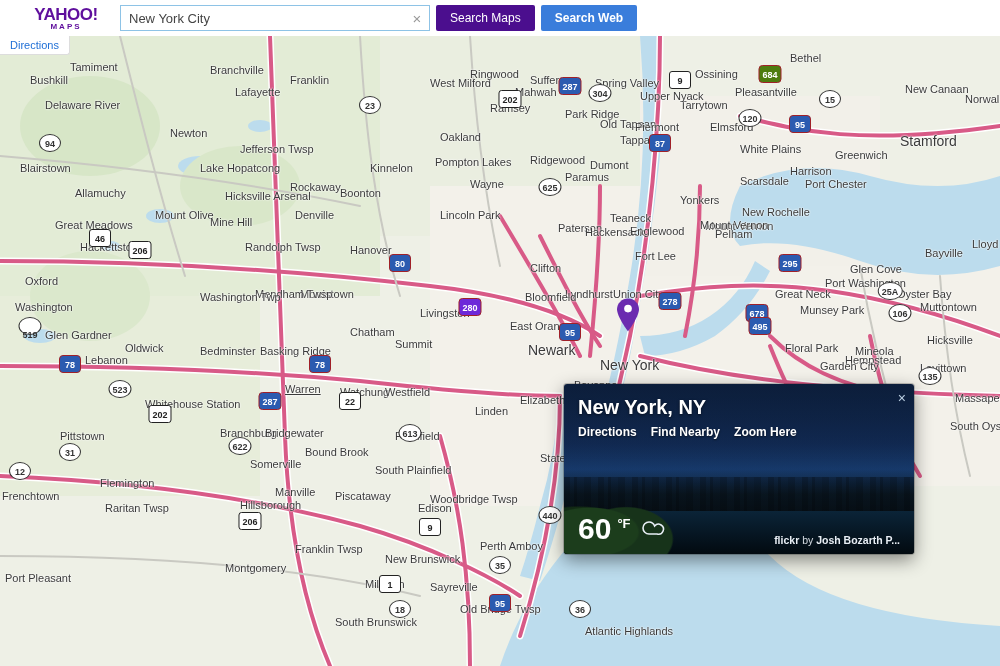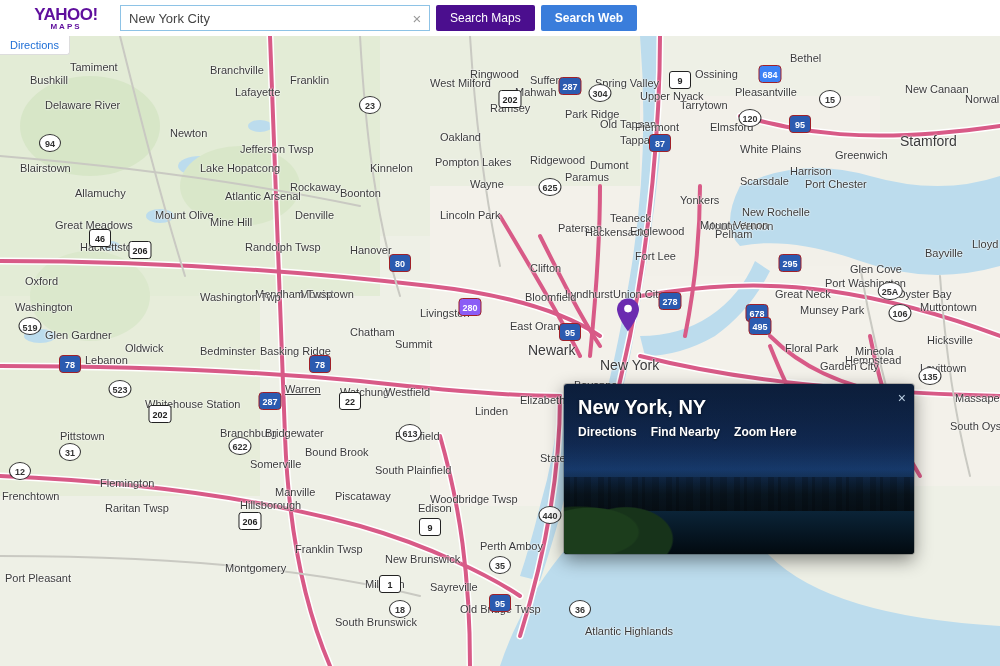--- a/index.html
+++ b/index.html
@@ -283,21 +283,21 @@
     <div class="city-label" style="left: 735px; top: 50.4px;">Pleasantville</div>
     <div class="city-label" style="left: 790px; top: 15.75px;">Bethel</div>
     <div class="city-label" style="left: 695px; top: 31.5px;">Ossining</div>
     <div class="city-label" style="left: 640px; top: 53.55px;">Upper Nyack</div>
     <div class="city-label" style="left: 2px; top: 453.6px;">Frenchtown</div>
     <div class="city-label" style="left: 60px; top: 393.75px;">Pittstown</div>
     <div class="city-label" style="left: 200px; top: 255.15px;">Washington Twp</div>
     <div class="city-label" style="left: 25px; top: 239.4px;">Oxford</div>
     <div class="city-label" style="left: 80px; top: 204.75px;">Hackettstown</div>
     <div class="city-label" style="left: 155px; top: 173.25px;">Mount Olive</div>
-    <div class="city-label" style="left: 225px; top: 154.35px;">Atlantic Arsenal</div>
+    <div class="city-label" style="left: 225px; top: 154.35px;">Hicksville Arsenal</div>
     <div class="city-label" style="left: 75px; top: 151.2px;">Allamuchy</div>
     <div class="city-label" style="left: 55px; top: 182.7px;">Great Meadows</div>
     <div class="city-label" style="left: 20px; top: 126px;">Blairstown</div>
     <div class="city-label" style="left: 45px; top: 63px;">Delaware River</div>
     <div class="city-label" style="left: 30px; top: 37.8px;">Bushkill</div>
     <div class="city-label" style="left: 5px; top: 535.5px;">Port Pleasant</div>
     <div class="city-label" style="left: 700px; top: 182.7px;">Mount Vernon</div>
     <div class="city-label" style="left: 715px; top: 192.15px;">Pelham</div>
     <div class="city-label" style="left: 800px; top: 267.75px;">Munsey Park</div>
     <div class="city-label" style="left: 235px; top: 50.4px;">Lafayette</div>
@@ -307,21 +307,21 @@
     <div class="city-label" style="left: 200px; top: 126px;">Lake Hopatcong</div>
     <div class="city-label" style="left: 210px; top: 179.55px;">Mine Hill</div>
     <div class="city-label" style="left: 45px; top: 292.95px;">Glen Gardner</div>
     <div class="city-label" style="left: 15px; top: 264.6px;">Washington</div>
     <div class="city-label" style="left: 70px; top: 25.2px;">Tamiment</div>
     <div class="city-label" style="left: 920px; top: 264.6px;">Muttontown</div>
     <div style="position: absolute; z-index: 22; transform: translate(-50%, -50%); left: 400px; top: 226.8px;">
       <div style="min-width:22px;height:18px;padding:0 3px;background:#2b5bb0;color:#fff;border:1px solid #a02028;border-radius:4px;font:700 9px/18px Arial;text-align:center;">80</div>
     </div>
     <div style="position: absolute; z-index: 22; transform: translate(-50%, -50%); left: 470px; top: 270.9px;">
-      <div style="min-width:22px;height:18px;padding:0 3px;background:#8b5cf6;color:#fff;border:1px solid #a02028;border-radius:4px;font:700 9px/18px Arial;text-align:center;">280</div>
+      <div style="min-width:22px;height:18px;padding:0 3px;background:#6d28d9;color:#fff;border:1px solid #a02028;border-radius:4px;font:700 9px/18px Arial;text-align:center;">280</div>
     </div>
     <div style="position: absolute; z-index: 22; transform: translate(-50%, -50%); left: 320px; top: 327.6px;">
       <div style="min-width:22px;height:18px;padding:0 3px;background:#2b5bb0;color:#fff;border:1px solid #a02028;border-radius:4px;font:700 9px/18px Arial;text-align:center;">78</div>
     </div>
     <div style="position: absolute; z-index: 22; transform: translate(-50%, -50%); left: 70px; top: 327.6px;">
       <div style="min-width:22px;height:18px;padding:0 3px;background:#2b5bb0;color:#fff;border:1px solid #a02028;border-radius:4px;font:700 9px/18px Arial;text-align:center;">78</div>
     </div>
     <div style="position: absolute; z-index: 22; transform: translate(-50%, -50%); left: 270px; top: 365.4px;">
       <div style="min-width:22px;height:18px;padding:0 3px;background:#2b5bb0;color:#fff;border:1px solid #a02028;border-radius:4px;font:700 9px/18px Arial;text-align:center;">287</div>
     </div>
@@ -340,21 +340,21 @@
     <div style="position: absolute; z-index: 22; transform: translate(-50%, -50%); left: 757px; top: 277.2px;">
       <div style="min-width:22px;height:18px;padding:0 3px;background:#2b5bb0;color:#fff;border:1px solid #a02028;border-radius:4px;font:700 9px/18px Arial;text-align:center;">678</div>
     </div>
     <div style="position: absolute; z-index: 22; transform: translate(-50%, -50%); left: 790px; top: 226.8px;">
       <div style="min-width:22px;height:18px;padding:0 3px;background:#2b5bb0;color:#fff;border:1px solid #a02028;border-radius:4px;font:700 9px/18px Arial;text-align:center;">295</div>
     </div>
     <div style="position: absolute; z-index: 22; transform: translate(-50%, -50%); left: 760px; top: 289.8px;">
       <div style="min-width:22px;height:18px;padding:0 3px;background:#2b5bb0;color:#fff;border:1px solid #a02028;border-radius:4px;font:700 9px/18px Arial;text-align:center;">495</div>
     </div>
     <div style="position: absolute; z-index: 22; transform: translate(-50%, -50%); left: 770px; top: 37.8px;">
-      <div style="min-width:22px;height:18px;padding:0 3px;background:#3b82f6;color:#fff;border:1px solid #a02028;border-radius:4px;font:700 9px/18px Arial;text-align:center;">684</div>
+      <div style="min-width:22px;height:18px;padding:0 3px;background:#4d7c0f;color:#fff;border:1px solid #a02028;border-radius:4px;font:700 9px/18px Arial;text-align:center;">684</div>
     </div>
     <div style="position: absolute; z-index: 22; transform: translate(-50%, -50%); left: 660px; top: 107.1px;">
       <div style="min-width:22px;height:18px;padding:0 3px;background:#2b5bb0;color:#fff;border:1px solid #a02028;border-radius:4px;font:700 9px/18px Arial;text-align:center;">87</div>
     </div>
     <div style="position: absolute; z-index: 22; transform: translate(-50%, -50%); left: 570px; top: 50.4px;">
       <div style="min-width:22px;height:18px;padding:0 3px;background:#2b5bb0;color:#fff;border:1px solid #a02028;border-radius:4px;font:700 9px/18px Arial;text-align:center;">287</div>
     </div>
     <div style="position: absolute; z-index: 22; transform: translate(-50%, -50%); left: 510px; top: 63px;">
       <div style="min-width:22px;height:18px;padding:0 3px;background:#fff;color:#222;border:1px solid #222;border-radius:3px;font:700 9px/18px Arial;text-align:center;">202</div>
     </div>
@@ -379,21 +379,21 @@
     <div style="position: absolute; z-index: 22; transform: translate(-50%, -50%); left: 680px; top: 44.1px;">
       <div style="min-width:22px;height:18px;padding:0 3px;background:#fff;color:#222;border:1px solid #222;border-radius:3px;font:700 9px/18px Arial;text-align:center;">9</div>
     </div>
     <div style="position: absolute; z-index: 22; transform: translate(-50%, -50%); left: 350px; top: 365.4px;">
       <div style="min-width:22px;height:18px;padding:0 3px;background:#fff;color:#222;border:1px solid #222;border-radius:3px;font:700 9px/18px Arial;text-align:center;">22</div>
     </div>
     <div style="position: absolute; z-index: 22; transform: translate(-50%, -50%); left: 50px; top: 107.1px;">
       <div style="min-width:22px;height:18px;padding:0 3px;background:#fff;color:#333;border:1px solid #333;border-radius:50%;font:700 9px/18px Arial;text-align:center;">94</div>
     </div>
     <div style="position: absolute; z-index: 22; transform: translate(-50%, -50%); left: 30px; top: 289.8px;">
-      <div style="min-width:22px;height:18px;padding:1px 3px;background:#fff;color:#333;border:1px solid #333;border-radius:50%;font:700 9px/18px Arial;text-align:center;">519</div>
+      <div style="min-width:22px;height:18px;padding:8px 3px;background:#fff;color:#333;border:1px solid #333;border-radius:50%;font:700 9px/18px Arial;text-align:center;">519</div>
     </div>
     <div style="position: absolute; z-index: 22; transform: translate(-50%, -50%); left: 120px; top: 352.8px;">
       <div style="min-width:22px;height:18px;padding:0 3px;background:#fff;color:#333;border:1px solid #333;border-radius:50%;font:700 9px/18px Arial;text-align:center;">523</div>
     </div>
     <div style="position: absolute; z-index: 22; transform: translate(-50%, -50%); left: 70px; top: 415.8px;">
       <div style="min-width:22px;height:18px;padding:0 3px;background:#fff;color:#333;border:1px solid #333;border-radius:50%;font:700 9px/18px Arial;text-align:center;">31</div>
     </div>
     <div style="position: absolute; z-index: 22; transform: translate(-50%, -50%); left: 20px; top: 434.7px;">
       <div style="min-width:22px;height:18px;padding:0 3px;background:#fff;color:#333;border:1px solid #333;border-radius:50%;font:700 9px/18px Arial;text-align:center;">12</div>
     </div>
@@ -451,15 +451,28 @@
     <div class="card" style="left: 564px; top: 347.76px;">
       <div class="foliage"></div>
       <span class="card-close">×</span>
       <div class="card-inner">
         <div class="card-title">New York, NY</div>
         <div class="card-actions">
           <span>Directions</span>
           <span>Find Nearby</span>
           <span>Zoom Here</span>
         </div>
+        <div class="card-footer">
+          <div class="temp">
+            <span class="temp-val">60</span>
+            <span class="temp-unit">°F</span>
+            <span class="wx-icon">
+              <svg viewBox="0 0 28 20">
+                <path d="M8 16a6 6 0 0 1 0-12 6 6 0 0 1 5.6 4 5 5 0 1 1 2.4 8H8z" fill="none" stroke="#e8eef5" stroke-width="1.6"></path>
+                <path d="M21 3a4 4 0 0 0 0 8 4 4 0 0 1 0-8z" fill="#e8eef5" opacity=".7"></path>
+              </svg>
+            </span>
+          </div>
+          <div class="credit"><b>flickr</b> <span class="by">by</span> <span class="photog">Josh Bozarth P...</span></div>
+        </div>
       </div>
     </div>
   </div>
 
 </body></html>

